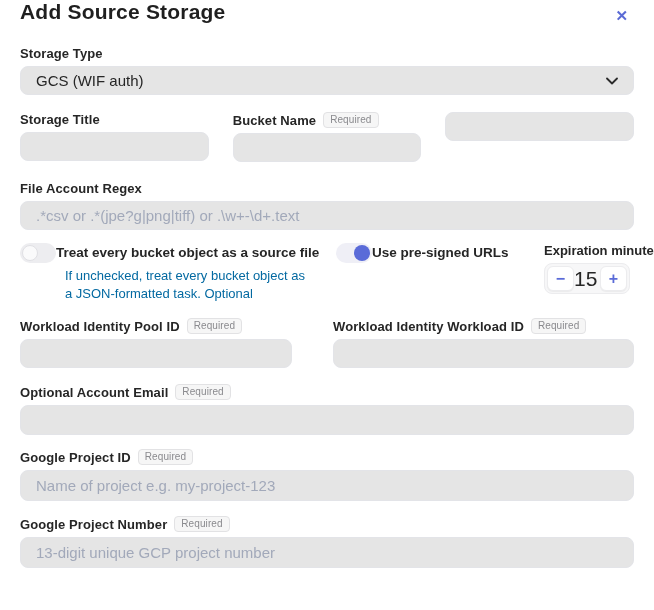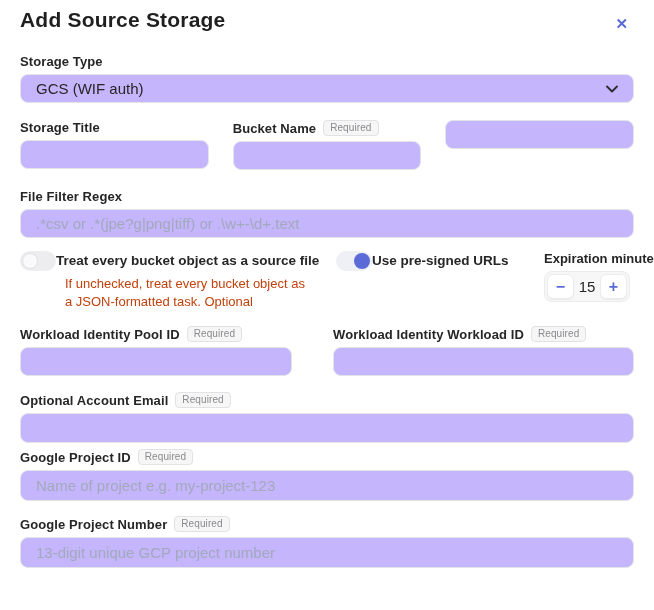--- a/index.html
+++ b/index.html
@@ -7,21 +7,21 @@
   body {
     background:#ffffff;
     font-family:"Liberation Sans", sans-serif;
     color:#262626;
     padding:0 20px;
     overflow:hidden;
     position:relative;
   }
   .modal-header {
     display:flex; justify-content:space-between; align-items:flex-start;
-    padding-top:8px;
+    padding-top:0;
   }
   .modal-title { font-size:21px; font-weight:700; color:#1f1f1f; letter-spacing:.2px; }
   .close-btn {
     background:none; border:none; cursor:pointer;
     color:#5b6bd5; font-size:15px; font-weight:600; line-height:1;
     padding:6px; margin-top:2px;
   }
   .group { margin-top:17px; }
   .field-label {
     display:flex; align-items:center;
@@ -29,21 +29,21 @@
     margin-bottom:5px; letter-spacing:.1px;
   }
   .req-badge {
     font-size:10px; font-weight:500; color:#8a8a8e;
     background:#f6f6f6; border:1px solid #e2e2e4; border-radius:4px;
     padding:2px 6px; margin-left:7px; line-height:1;
   }
   .text-input, .select-box {
     width:100%; height:29px;
     border:1px solid #e3e4e8; border-radius:8px;
-    background:#c4b5fd; font-size:15px; color:#262626;
+    background:#e5e5e5; font-size:15px; color:#262626;
     padding:0 15px;
     font-family:"Liberation Sans", sans-serif;
   }
   .text-input::placeholder { color:#a2a9ba; opacity:1; }
   .select-box {
     display:flex; align-items:center; justify-content:space-between;
     cursor:pointer;
   }
   .select-box .chevron { display:flex; align-items:center; }
   .cols-3 { display:flex; gap:24px; }
@@ -65,37 +65,37 @@
   .toggle.on { background:#efeff6; }
   .toggle.on .knob {
     position:absolute; right:2px; top:2px; width:16px; height:16px;
     border-radius:50%; background:#5a6bd8;
   }
   .toggle-label {
     font-size:13.5px; font-weight:700; color:#262626; 
     line-height:1.2;
   }
   .toggle-help {
-    font-size:13px; color:#c2410c; margin-left:45px; margin-top:4px;
+    font-size:13px; color:#0369a1; margin-left:45px; margin-top:4px;
     line-height:1.35; max-width:250px;
   }
   .exp-label { font-size:13px; font-weight:700; margin-bottom:5px; white-space:nowrap; }
   .stepper {
     display:flex; align-items:center;
     background:#f7f7f8; border:1px solid #ececee; border-radius:8px;
     padding:2px; width:86px; height:31px;
   }
   .stepper-btn {
     width:27px; height:25px; background:#fff; border:1px solid #ececee;
     border-radius:6px; box-shadow:0 1px 1px rgba(0,0,0,.05);
     color:#5a6bd8; font-size:16px; font-weight:600; line-height:1;
     display:flex; align-items:center; justify-content:center; cursor:pointer;
     font-family:"Liberation Sans", sans-serif;
   }
-  .stepper-value { flex:1; text-align:center; font-size:15px; color:#262626; }
+  .stepper-value { flex:1; font-size:21px; color:#262626; }
   .cols-2 { display:flex; gap:41px;align-items:flex-end; }
   .col-pool { width:272px; }
   .col-provider { flex:1; }
 </style>
 </head>
 <body>
 
 <div class="modal-header">
   <div class="modal-title">Add Source Storage</div>
   <button class="close-btn">✕</button>
@@ -124,21 +124,21 @@
       <span class="req-badge">Required</span>
     </div>
     <input class="text-input" value="" style="">
   </div>
   <div>
     <input class="text-input" value="" style="">
   </div>
 </div>
 
 <div class="group" style="margin-top:19px;">
-  <div class="field-label">File Filter Regex</div>
+  <div class="field-label">File Account Regex</div>
   <input class="text-input" placeholder=".*csv or .*(jpe?g|png|tiff) or .\w+-\d+.text" style="">
 </div>
 
 <div class="toggle-row">
   <div class="toggle-colA">
     <div class="toggle-line">
       <div class="toggle off">
           <div class="knob"></div>
         </div>
       <div class="toggle-label">Treat every bucket object as a source file</div>
@@ -181,21 +181,21 @@
 </div>
 
 <div class="group" style="margin-top:16px;">
   <div class="field-label">
     <span>Optional Account Email</span>
     <span class="req-badge">Required</span>
   </div>
   <input class="text-input" style="height: 30px;" value="">
 </div>
 
-<div class="group" style="margin-top:6px;">
+<div class="group" style="margin-top:14px;">
   <div class="field-label">
     <span>Google Project ID</span>
     <span class="req-badge">Required</span>
   </div>
   <input class="text-input" style="height: 31px;" placeholder="Name of project e.g. my-project-123">
 </div>
 
 <div class="group" style="margin-top:15px;">
   <div class="field-label">
     <span>Google Project Number</span>

